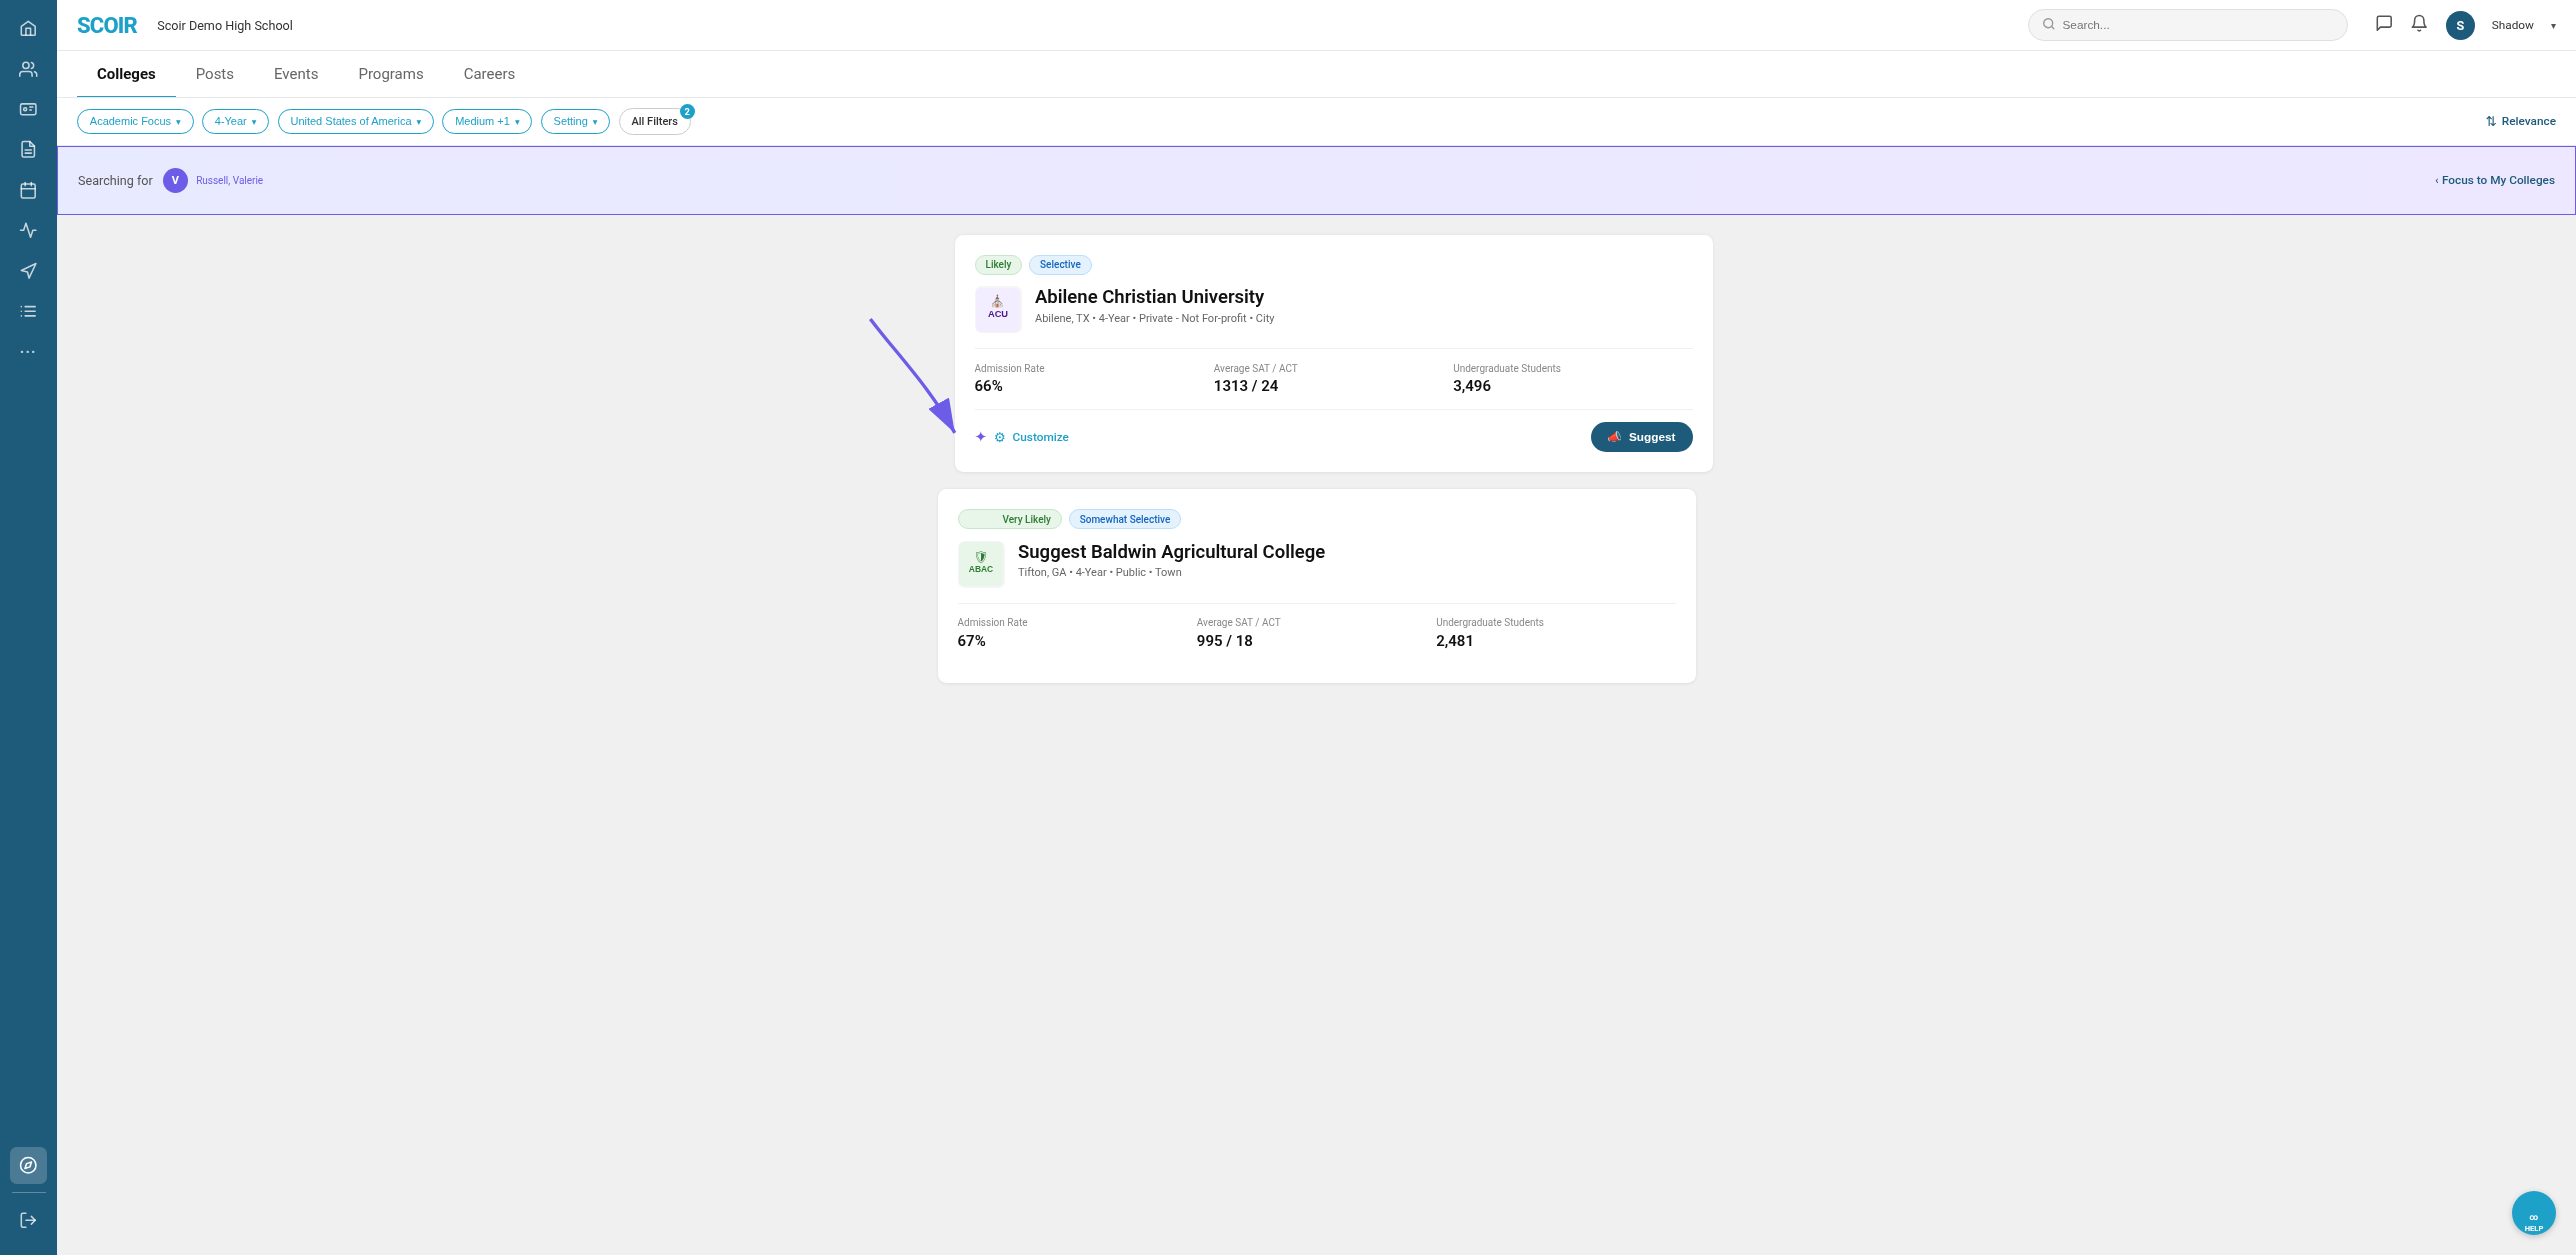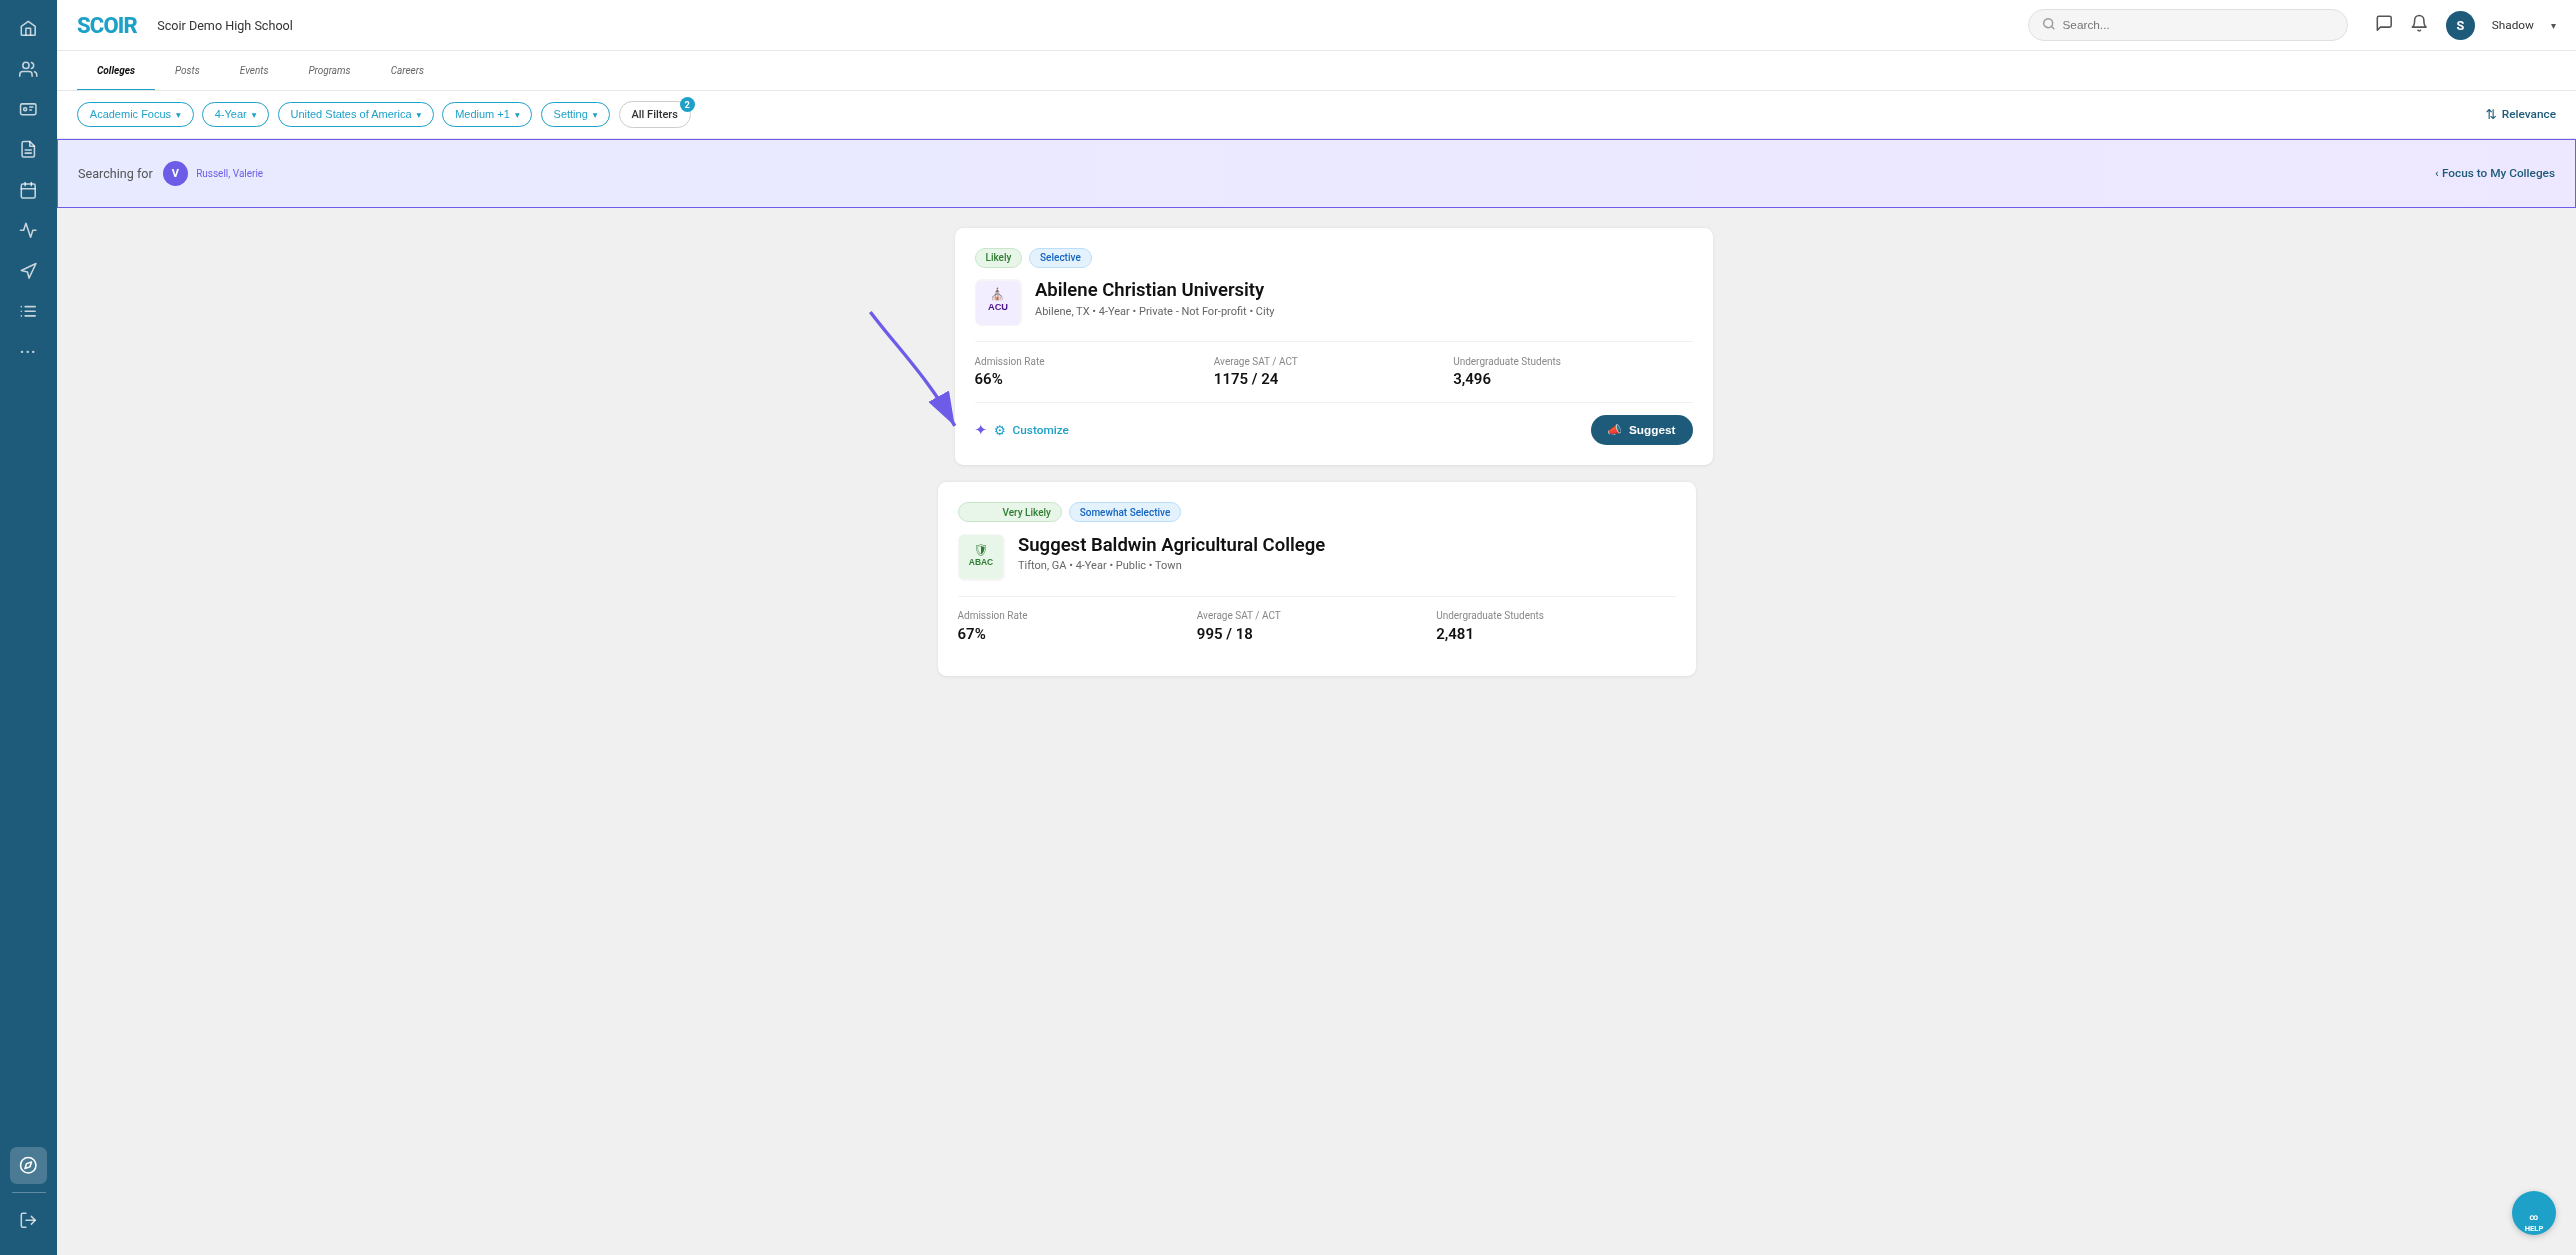--- a/index.html
+++ b/index.html
@@ -97,26 +97,25 @@
     .nav-tabs {
       background: #fff;
       display: flex;
       align-items: center;
       padding: 0 20px;
       border-bottom: 0.8px solid #e8e8e8;
       flex-shrink: 0;
     }
     .nav-tab {
       padding: 13.5px 20px;
-      font-size: 10px;
+      font-size: 15px;
       color: #666;
       cursor: pointer;
       border-bottom: 1.7px solid transparent;
       font-weight: 400;
-      font-style: italic;
     }
     .nav-tab.active {
       color: #111;
       font-weight: 700;
       border-bottom: 1.7px solid #1da1c8;
     }
 
     
     .filter-bar {
       background: #fff;
@@ -503,21 +502,21 @@
           <div class="college-meta">Abilene, TX • 4-Year • Private - Not For-profit • City</div>
         </div>
       </div>
       <div class="stats-row">
         <div class="stat-item">
           <div class="stat-label">Admission Rate</div>
           <div class="stat-value">66%</div>
         </div>
         <div class="stat-item">
           <div class="stat-label">Average SAT / ACT</div>
-          <div class="stat-value">1175 / 24</div>
+          <div class="stat-value">1313 / 24</div>
         </div>
         <div class="stat-item">
           <div class="stat-label">Undergraduate Students</div>
           <div class="stat-value">3,496</div>
         </div>
       </div>
       <div class="card-footer">
         <div class="customize-btn">
           <span class="sparkle-icon">✦</span>
           <span class="customize-icon">⚙</span>

